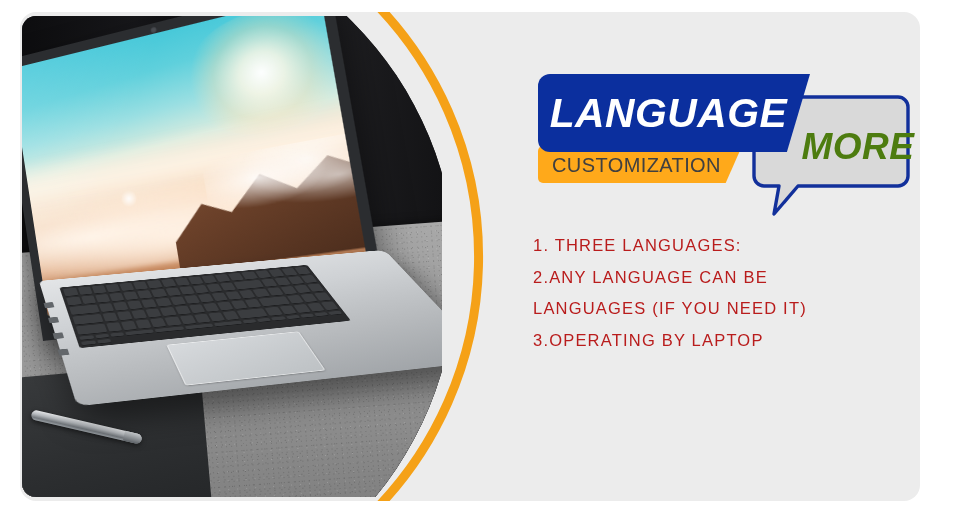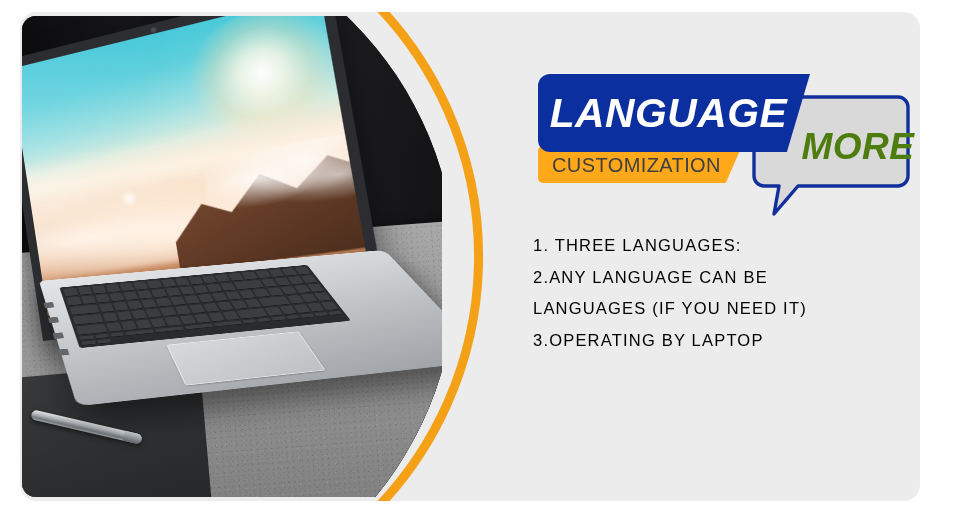--- a/index.html
+++ b/index.html
@@ -366,21 +366,21 @@
   }
 
   
   #feature-list {
     position: absolute;
     left: 513px;
     top: 218px;
     width: 370px;
   }
   #feature-list .line {
-    color: #000000;
+    color: #b91c1c;
     font-size: 16.5px;
     font-weight: 400;
     letter-spacing: 1.2px;
     line-height: 31.5px;
     white-space: nowrap;
   }
 </style>
 </head>
 <body>
 

